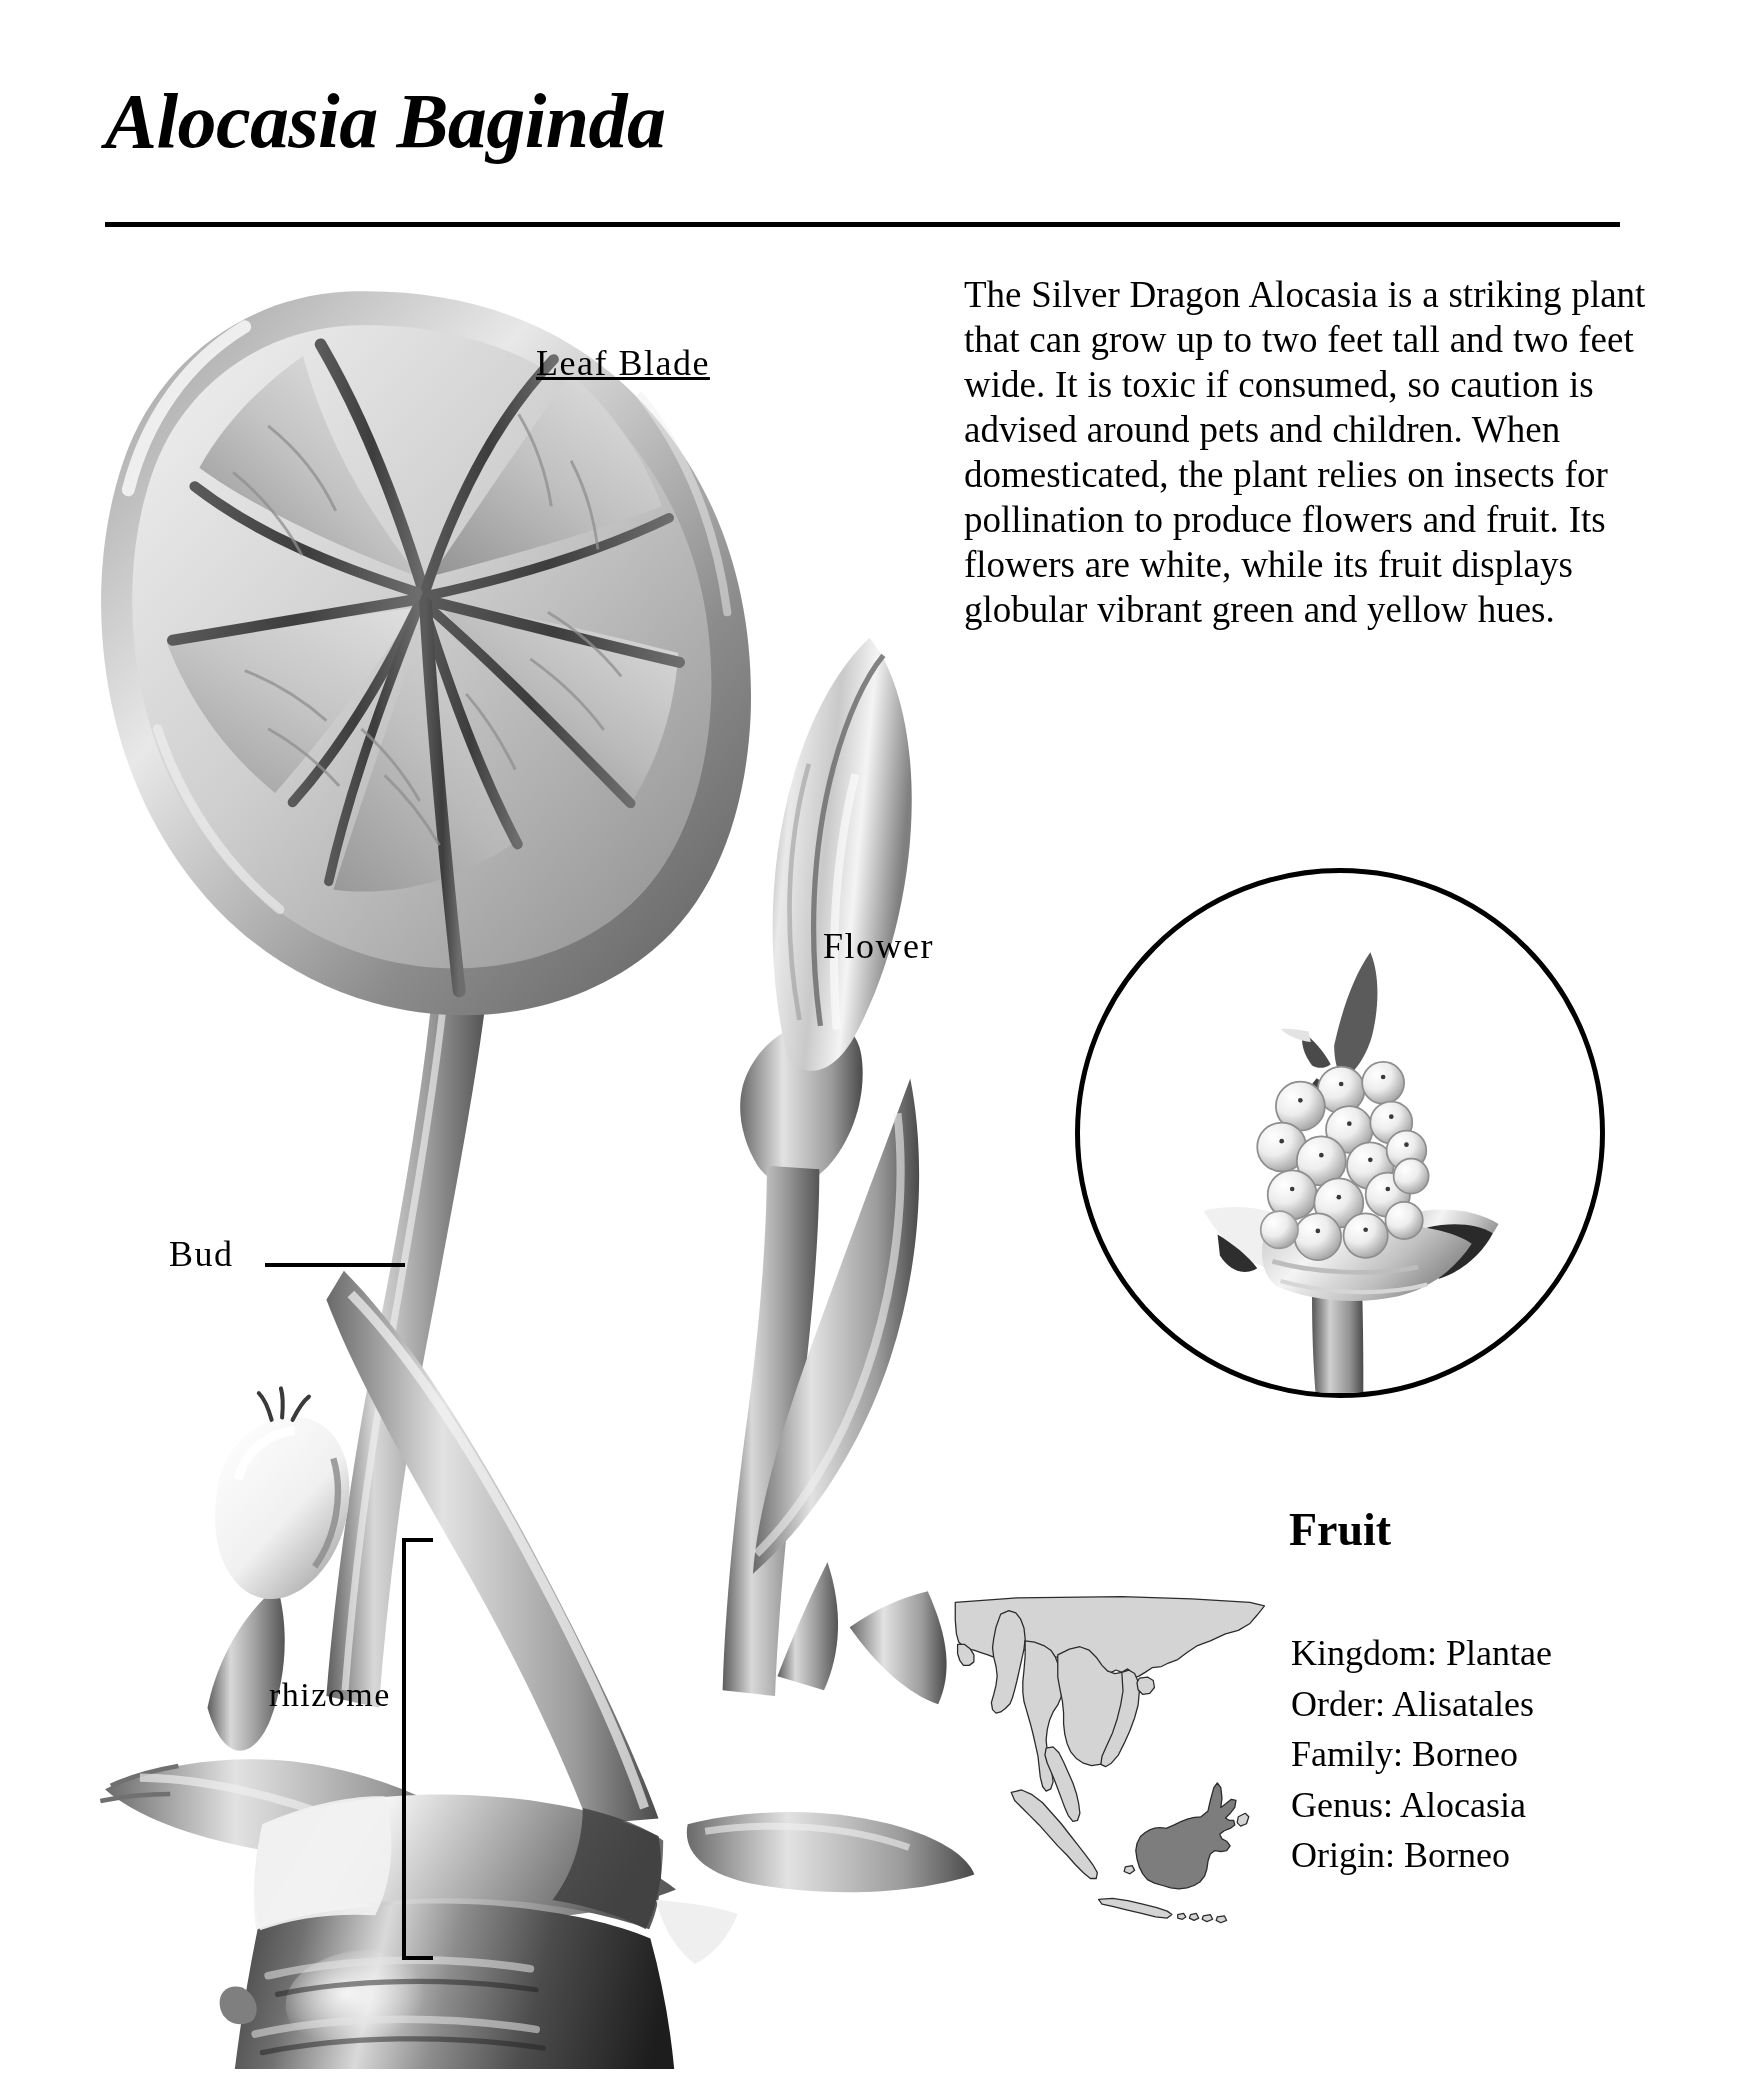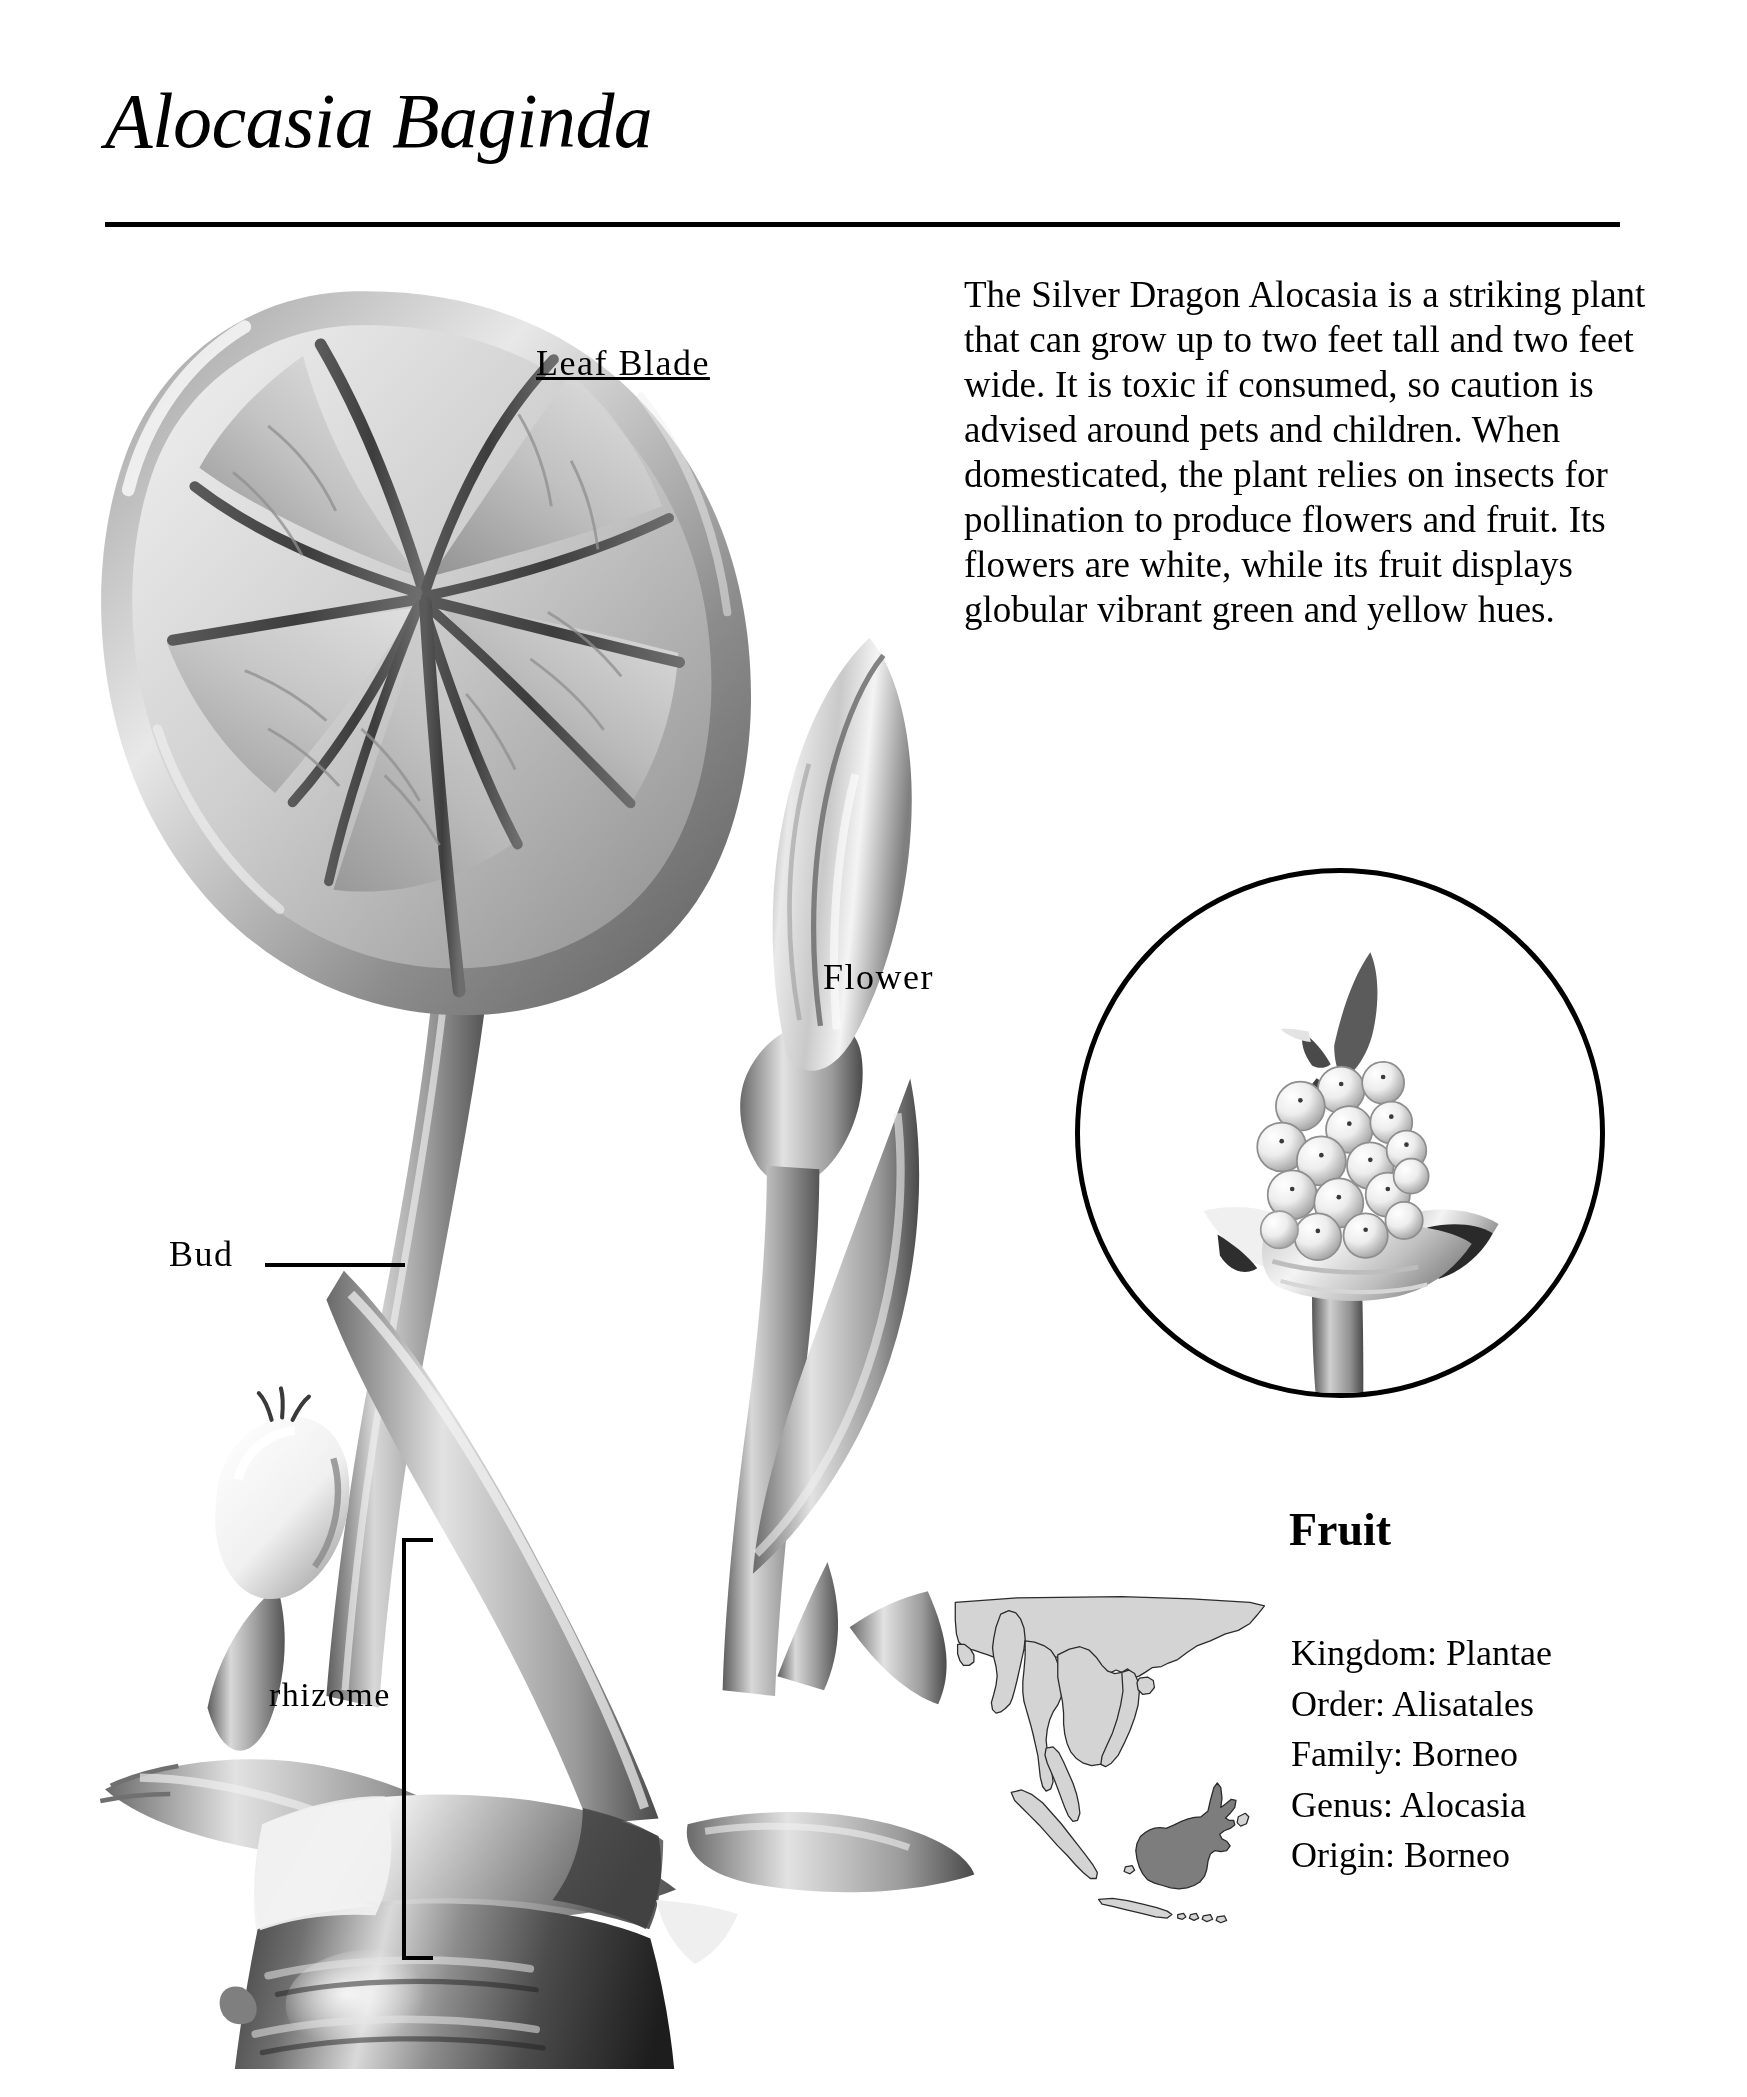--- a/index.html
+++ b/index.html
@@ -27,21 +27,21 @@
   }
   #title-row {
     display: flex;
     align-items: baseline;
     justify-content: space-between;
     width: 100%;
     height: 117px;
   }
   #species-title {
     font-style: italic;
-    font-weight: normal;
+    font-weight: bold;
     font-size: 78px;
     letter-spacing: -0.6px;
     line-height: 1;
     white-space: nowrap;
   }
   #common-name {
     font-weight: bold;
     font-size: 56px;
     line-height: 1;
     white-space: nowrap;
@@ -82,21 +82,21 @@
 
   
   .callout-label {
     position: absolute;
     font-size: 36px;
     letter-spacing: 1.5px;
     white-space: nowrap;
     line-height: 1;
   }
   #label-leaf-blade { left: 536px; top: 345px; text-decoration: underline; }
-  #label-flower     { left: 823px; top: 959px; }
+  #label-flower     { left: 823px; top: 928px; }
   #label-bud        { left: 169px;  top: 1236px; }
   #label-rhizome    { left: 227px;  top: 1678px; font-size: 34px; margin-left: 42px; }
 
   #leader-bud {
     position: absolute;
     left: 265px;
     top: 1263px;
     width: 140px;
     height: 3.5px;
     background: #000000;

